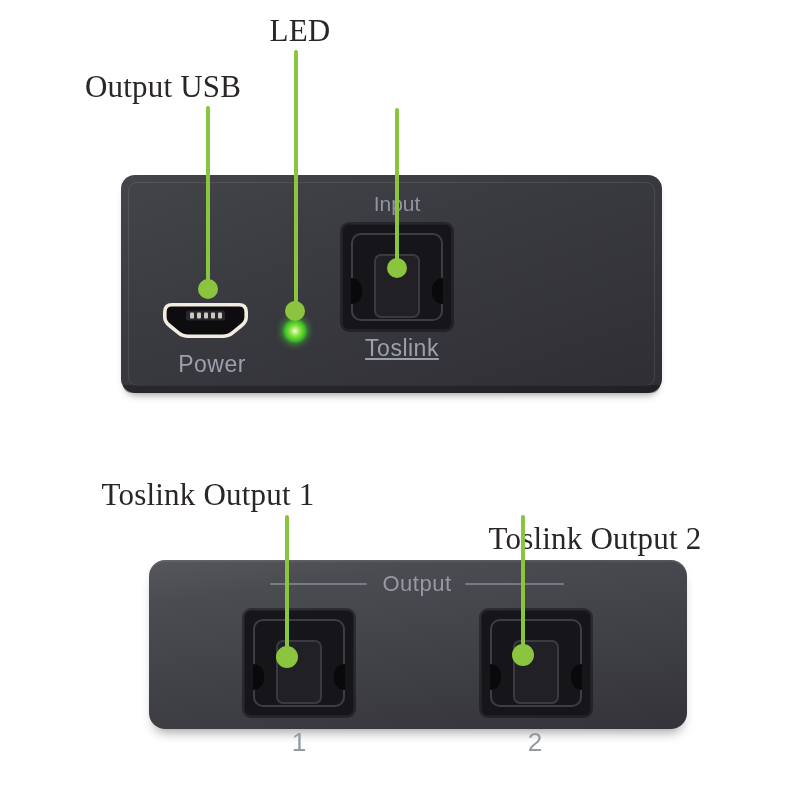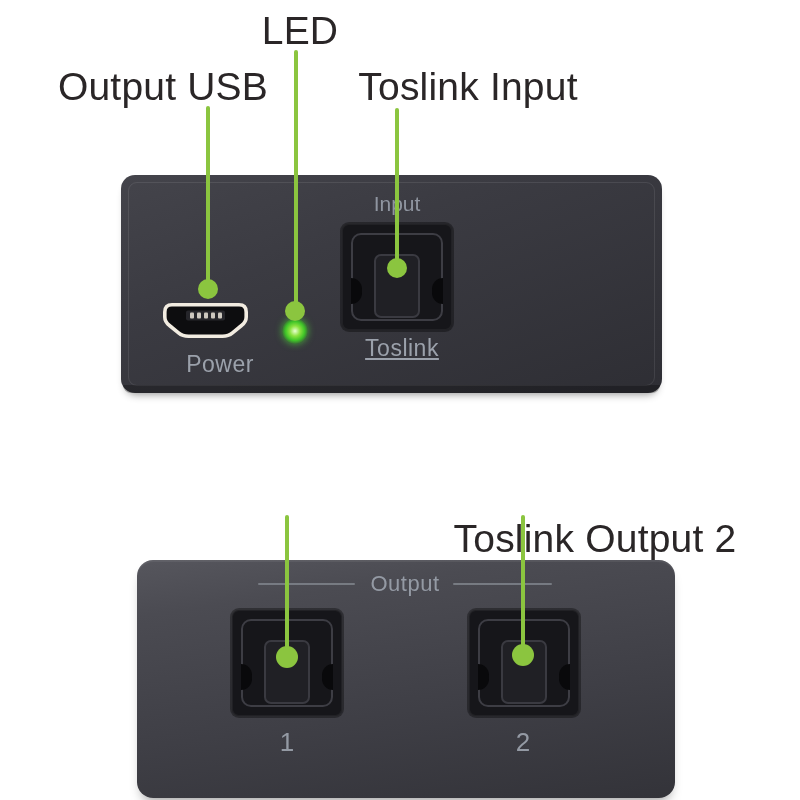--- a/index.html
+++ b/index.html
@@ -3,22 +3,22 @@
 <meta charset="utf-8">
 <style>
   html,body{margin:0;padding:0;background:#fff;}
   .stage{
     position:relative;width:800px;height:800px;background:var(--page-bg,#ffffff);
     font-family:"Liberation Sans",sans-serif;overflow:hidden;
   }
   
   .callout-label{
     position:absolute;transform:translateX(-50%);
-    font-size:39px;line-height:34px;color:var(--label-dark,#2a2627);
-    white-space:nowrap;letter-spacing:0.2px;
+    font-size:31px;line-height:34px;color:var(--label-dark,#2a2627);
+    white-space:nowrap;letter-spacing:0.2px;font-family:Liberation Serif, serif;
   }
   
   .pointer-line{position:absolute;width:4px;background:var(--pointer-green,#8bc53f);z-index:6;border-radius:2px;}
   .pointer-dot{position:absolute;width:20px;height:20px;border-radius:50%;background:var(--pointer-green,#8bc53f);z-index:7;}
   .pointer-dot.big{width:22px;height:22px;}
   
   .panel{position:absolute;z-index:1;}
   .panel.top{
     left:121px;top:175px;width:541px;height:218px;border-radius:14px;
     background:linear-gradient(160deg,#44444b 0%,#3b3b42 35%,#2e2e34 100%);
@@ -26,31 +26,31 @@
   }
   .panel.top .inner-outline{
     position:absolute;inset:7px;border:1px solid rgba(255,255,255,0.09);
     border-radius:9px;pointer-events:none;
   }
   .panel.top .bottom-lip{
     position:absolute;left:2px;right:2px;bottom:0;height:8px;
     background:rgba(0,0,0,0.28);border-radius:0 0 12px 12px;
   }
   .panel.bottom{
-    left:137px;top:560px;width:538px;height:238px;border-radius:16px;
+    left:149px;top:560px;width:538px;height:169px;border-radius:16px;
     background:linear-gradient(172deg,#56565d 0%,#4b4b52 18%,#3f3f46 60%,#333339 100%);
     box-shadow:0 8px 12px -5px rgba(0,0,0,0.38), inset 0 2px 1px rgba(255,255,255,0.07);
   }
   
   .panel-caption{
     position:absolute;transform:translateX(-50%);white-space:nowrap;
     color:var(--panel-text,#9ba1ab);
   }
   .cap-input{left:276px;top:17px;font-size:21px;color:#8f95a0;}
-  .cap-power{left:91px;top:176px;font-size:23px;letter-spacing:0.5px;margin-left:8px;}
+  .cap-power{left:91px;top:176px;font-size:23px;letter-spacing:0.5px;}
   .cap-toslink{left:281px;top:160px;font-size:23px;letter-spacing:0.5px;text-decoration:underline;}
   .cap-output{left:268px;top:11px;font-size:22px;color:#949aa4;letter-spacing:0.5px;}
   .cap-port-num{top:167px;font-size:26px;color:#949aa4;}
   .cap-1{left:150px;}
   .cap-2{left:386px;}
   .output-dash{position:absolute;top:23px;height:2px;background:#82878f;opacity:0.8;border-radius:1px;}
   .dash-left{left:121px;width:97px;}
   .dash-right{left:316px;width:99px;}
   
   .port{
@@ -78,21 +78,21 @@
     box-shadow:0 0 7px rgba(80,210,60,0.7);
   }
 </style>
 </head>
 <body>
 
 <div class="stage">
 
   <div class="callout-label" style="left:163px;top:70px;">Output USB</div>
   <div class="callout-label" style="left:300px;top:14px;">LED</div>
-  <div class="callout-label" style="left:468px;top:70px;">Toslink Input</div>
+  <div class="callout-label" style="left:208px;top:478px;">Toslink Output 1</div>
   <div class="callout-label" style="left:595px;top:478px;margin-top:44px;">Toslink Output 2</div>
 
   <div class="pointer-line" style="left:206px;top:106px;height:184px;"></div>
   <div class="pointer-line" style="left:294px;top:50px;height:262px;"></div>
   <div class="pointer-line" style="left:395px;top:108px;height:162px;"></div>
   <div class="pointer-line" style="left:285px;top:515px;height:144px;"></div>
   <div class="pointer-line" style="left:521px;top:515px;height:142px;"></div>
 
   <div class="pointer-dot" style="left:198px;top:279px;"></div>
   <div class="pointer-dot" style="left:285px;top:301px;"></div>

